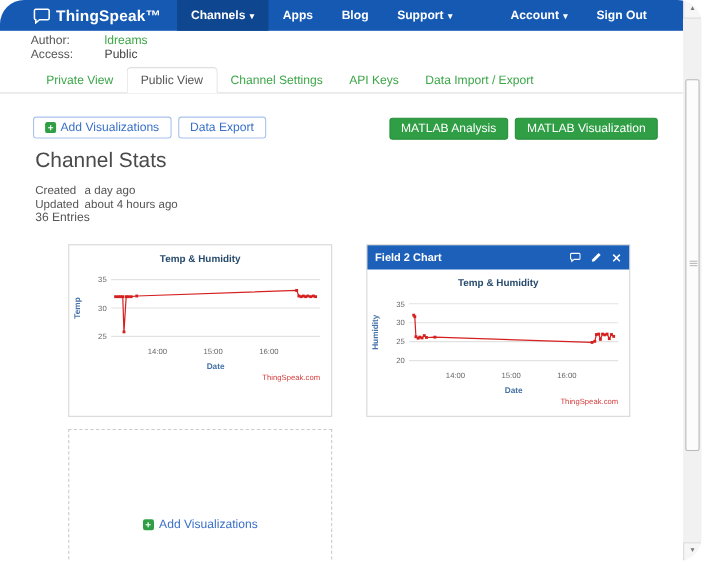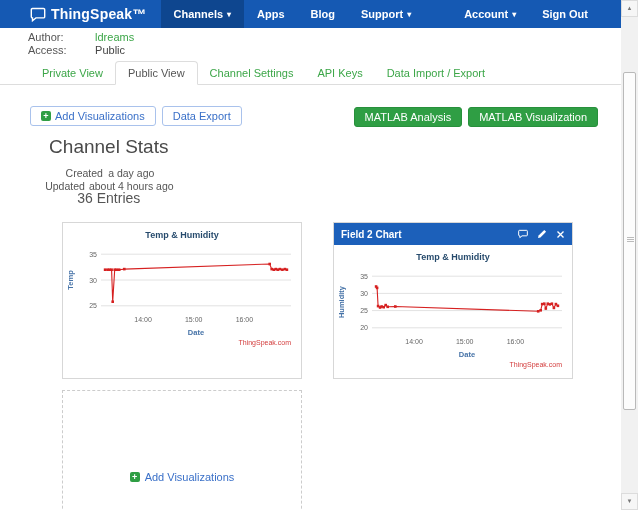--- a/index.html
+++ b/index.html
@@ -1,18 +1,18 @@
 <!DOCTYPE html>
 <html><head>
 <meta charset="utf-8">
 <style>
   * { margin:0; padding:0; box-sizing:border-box; }
   html,body { background:#fff; }
   body { font-family:"Liberation Sans", sans-serif; }
-  #page { position:relative; width:638px; height:510px; overflow:hidden; background:#fff; }
+  #page { position:relative; width:638px; height:510px; overflow:hidden; background:#fff;border-radius:22px; }
 
   
   .navbar { position:absolute; top:0; left:0; width:621px; height:28px; background:#1559b3; display:flex; align-items:stretch; }
   .brand { display:flex; align-items:center; gap:5px; margin-left:30px; color:#fff; font-size:14px; font-weight:700; letter-spacing:.2px; text-decoration:none; }
   .brand svg { display:block; }
   .nav-items { display:flex; margin-left:14px; }
   .nav-item { display:flex; align-items:center; gap:4px; padding:0 13px; color:#fff; font-size:11px; font-weight:700; text-decoration:none; cursor:pointer; }
   .nav-item.active { background:#0e468f; }
   .caret { font-size:8px; line-height:1; position:relative; top:1px; }
   .nav-right { margin-left:auto; display:flex; margin-right:20px; }
@@ -30,26 +30,26 @@
   .tab.active { background:#fff; color:#555; border:1px solid #ddd; border-bottom:1px solid #fff; margin-bottom:-1px; border-radius:4px 4px 0 0; }
 
   
   .toolbar-left { position:absolute; top:106px; left:30px; display:flex; gap:6px; }
   .toolbar-right { position:absolute; top:107px; right:40px; display:flex; gap:6px; }
   .btn-outline { display:inline-flex; align-items:center; gap:4px; background:#fff; border:1px solid #a9c2ec; color:#3a70c8; font-size:11px; padding:3px 10px; border-radius:3px; cursor:pointer; font-family:inherit; }
   .plus-badge { display:inline-block; width:10px; height:10px; background:#2f9e44; color:#fff; border-radius:2px; font-size:9px; line-height:10px; text-align:center; font-weight:700; }
   .btn-green { background:#2f9e44; border:1px solid #28903c; color:#fff; font-size:11px; padding:3px 10px; border-radius:3px; cursor:pointer; font-family:inherit; }
 
   
-  .stats { position:absolute; top:136px; left:44px;text-align:center; }
+  .stats { position:absolute; top:136px; left:32px; }
   .stats h1 { font-size:19px; font-weight:400; color:#4a4a4a; margin-bottom:9px; }
   .stat-row { font-size:10.5px; color:#555; line-height:12.5px; }
   .stat-label { display:inline-block; min-width:42px; }
   .stat-value { color:#555; cursor:pointer; }
-  .entries { font-size:14px; color:#555; line-height:12.5px; }
+  .entries { font-size:11px; color:#555; line-height:12.5px; }
 
   
   .deck { position:absolute; top:222px; left:62px; display:flex; gap:31px; }
   .card { width:240px; background:#fff; border:1px solid #d7d7d7; }
   .card-header { height:22px; background:#1c60ba; display:flex; align-items:center; padding:0 7px; }
   .card-title { color:#fff; font-size:10px; font-weight:700; }
   .card-icons { margin-left:auto; display:flex; align-items:center; gap:9px; }
   .card-icons span { display:inline-flex; cursor:pointer; }
   .card-body { height:133px; position:relative; }
   svg.chart { display:block; width:238px; height:133px; }

